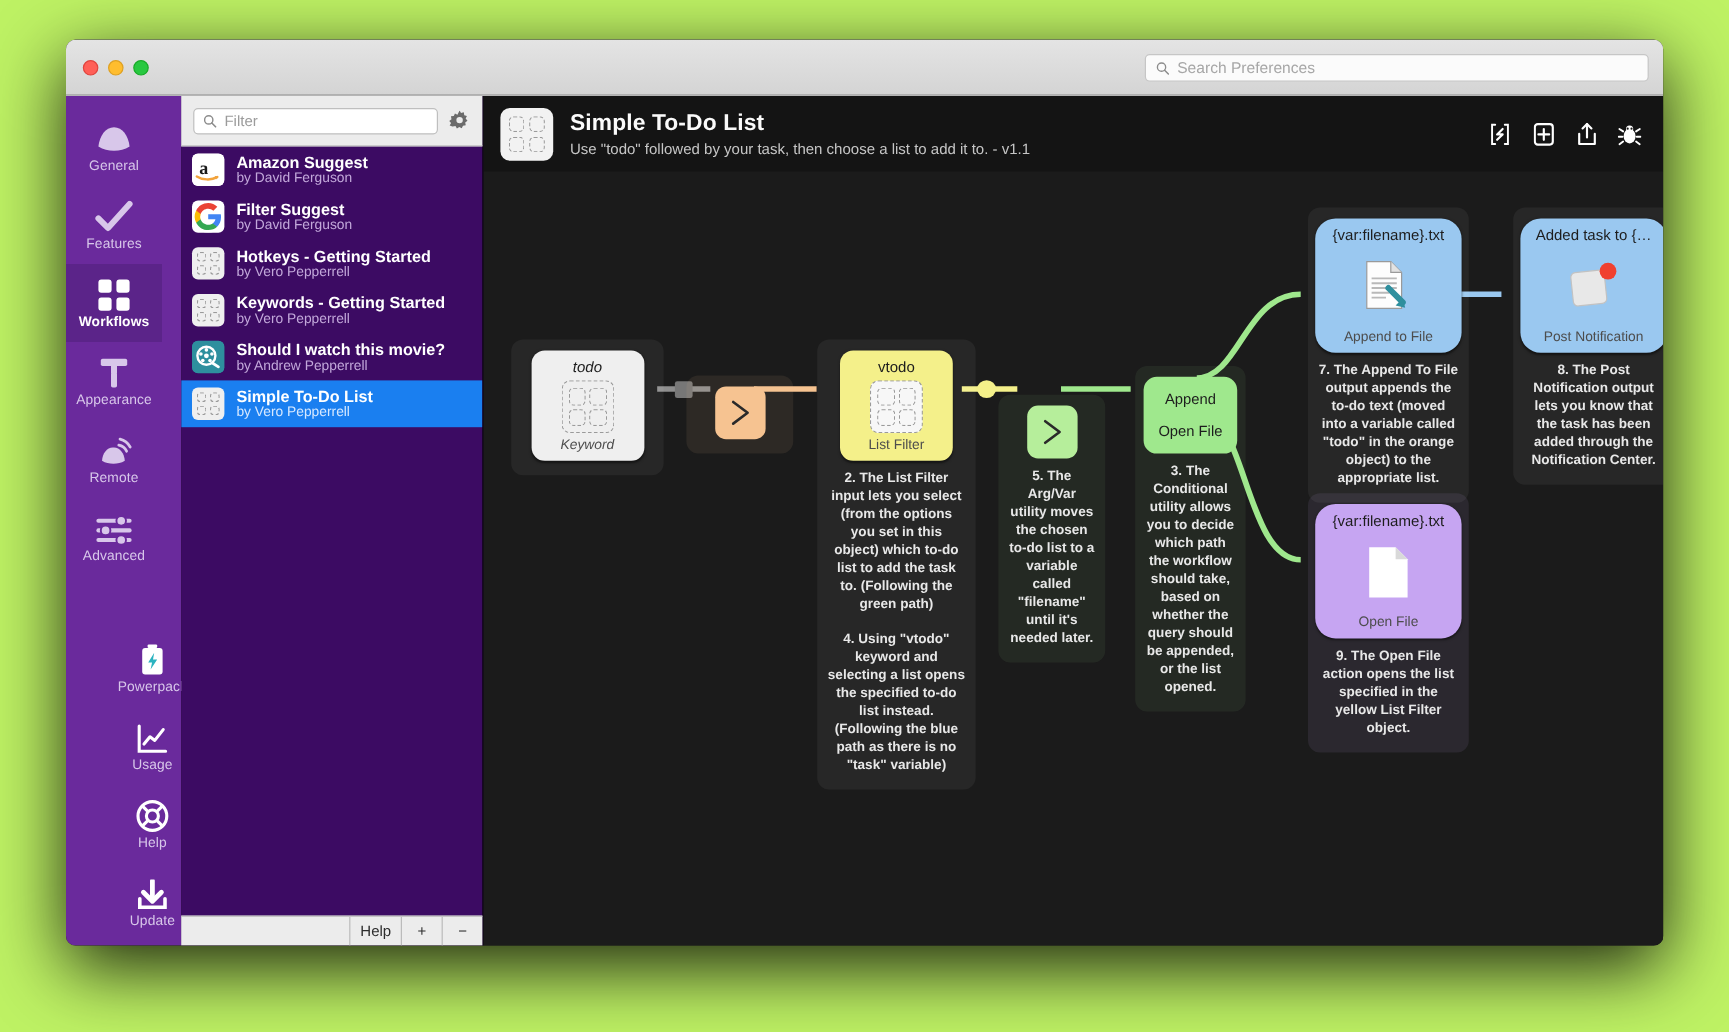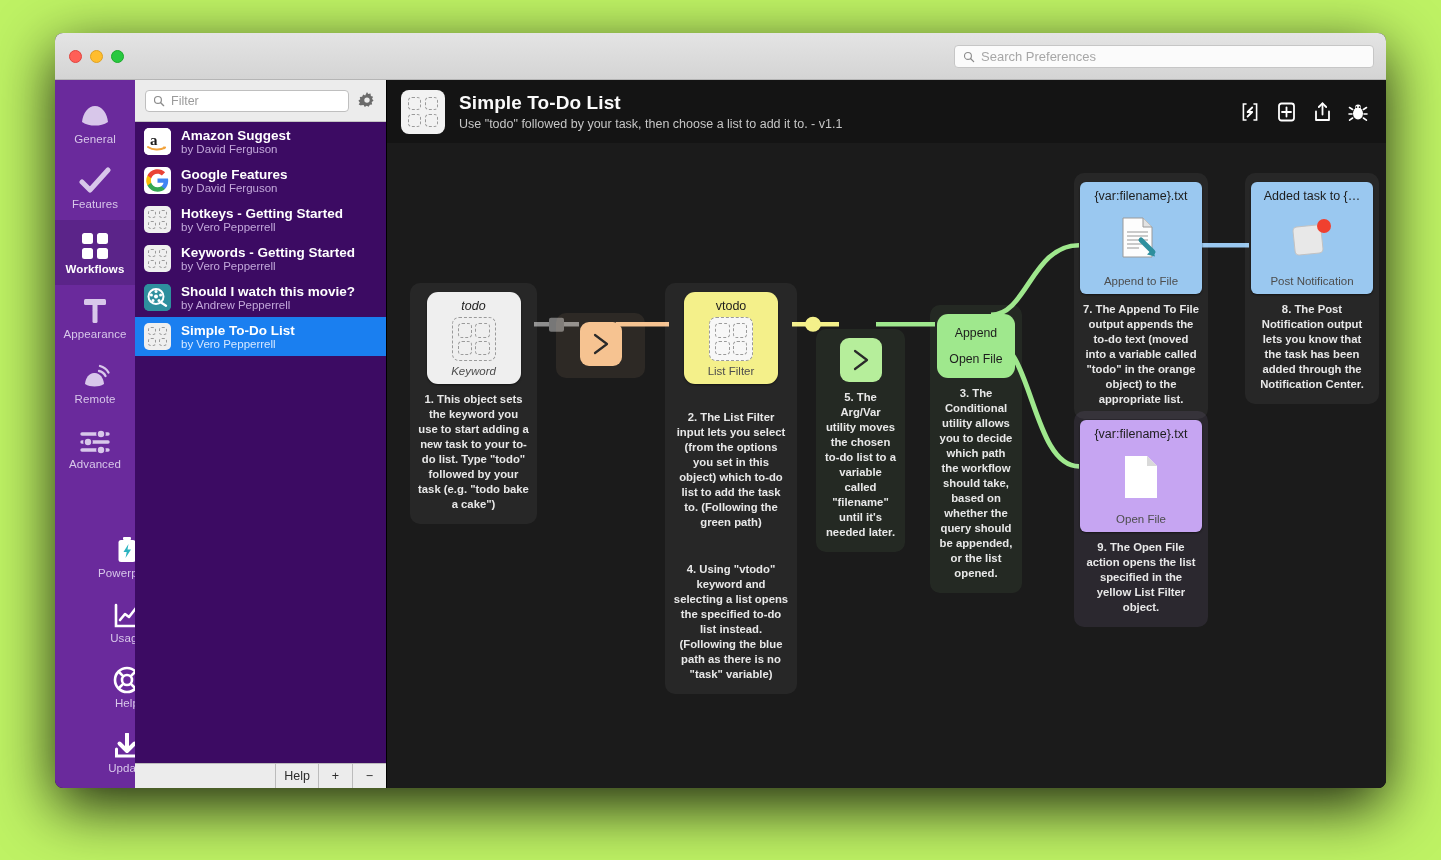--- a/index.html
+++ b/index.html
@@ -41,21 +41,21 @@
     display: flex; align-items: center; gap: 6px; padding: 0 8px;
   }
   .search-prefs .mag { width: 12px; height: 12px; flex: 0 0 auto; }
   .search-prefs .ph { color: #a7a7a7; font-size: 13px; }
 
   
   .body { position: absolute; left: 0; top: 47px; right: 0; bottom: 0; display: flex; }
 
   
   .rail {
-    width: 80px; background: #6a2a9c; position: relative;
+    width: 96px; background: #6a2a9c; position: relative;
     display: flex; flex-direction: column; align-items: center;
   }
   .rail .railtop { padding-top: 10px; width: 100%; }
   .rail .railbot { position: absolute; bottom: 4px; width: 100%; padding-left: 32px; }
   .rail-item {
     width: 80px; height: 65px;
     display: flex; flex-direction: column; align-items: center; justify-content: center;
     gap: 3px; color: #d8c7ea; cursor: default;
   }
   .rail-item.active { background: #5b2489; color: #ffffff; }
@@ -155,21 +155,21 @@
   .node-listfilter { width: 94px; height: 92px; background: #f4f08a; }
   .node-argvar { width: 42px; height: 44px; display: flex; align-items: center; justify-content: center; border-radius: 9px; }
   .node-argvar.orange { background: #f6c391; }
   .node-argvar.green { background: #b6ee9b; }
   .node-cond {
     width: 78px; height: 64px; background: #9fe88d; border-radius: 11px;
     display: flex; flex-direction: column; align-items: center; justify-content: space-around;
     padding: 6px 4px;
   }
   .node-cond .cl { font-size: 12.3px; color: #1d1d1d; }
-  .node-out { width: 122px; height: 112px; border-radius: 6px; }
+  .node-out { width: 122px; height: 112px; border-radius: 17px; }
   .node-out.blue { background: #9ac8f0; }
   .node-out.purple { background: #c6a5f2; }
 
   .dashgrid { width: 44px; height: 44px; border: 1.5px dashed #9a9a9a; border-radius: 7px;
     display: grid; grid-template-columns: 1fr 1fr; grid-template-rows: 1fr 1fr; gap: 3px; padding: 5px; }
   .dashgrid i { border: 1.5px dashed #9a9a9a; border-radius: 4px; display: block; }
 
   .hdrgrid { width: 30px; height: 30px; display: grid; grid-template-columns: 1fr 1fr; grid-template-rows: 1fr 1fr; gap: 4px; }
   .hdrgrid i { border: 1.6px dashed #9a9a9a; border-radius: 4px; display: block; }
 
@@ -357,21 +357,21 @@
             <div class="wf-ico" style="background:#ffffff">
               <svg width="27" height="27" viewBox="0 0 48 48">
                 <circle cx="24" cy="24" r="24" fill="#fff"></circle>
                 <path fill="#4285F4" d="M43 24.5c0-1.4-.1-2.7-.4-4H24v7.6h10.7c-.5 2.5-1.9 4.6-4 6v5h6.5C41 35.5 43 30.5 43 24.5z"></path>
                 <path fill="#34A853" d="M24 44c5.4 0 9.9-1.8 13.2-4.9l-6.5-5c-1.8 1.2-4.1 1.9-6.7 1.9-5.2 0-9.6-3.5-11.2-8.2H6.2v5.2C9.5 39.6 16.2 44 24 44z"></path>
                 <path fill="#FBBC05" d="M12.8 27.8a12 12 0 010-7.6v-5.2H6.2a20 20 0 000 18z"></path>
                 <path fill="#EA4335" d="M24 12.2c2.9 0 5.6 1 7.7 3l5.8-5.8C33.9 6.1 29.4 4 24 4 16.2 4 9.5 8.4 6.2 15l6.6 5.2c1.6-4.7 6-8 11.2-8z"></path>
               </svg>
             </div>
             <div class="wf-txt">
-              <span class="wf-name">Google Features</span>
+              <span class="wf-name">Filter Suggest</span>
               <span class="wf-auth">by David Ferguson</span>
             </div>
           </div>
 
           <div class="wf-row">
             <div class="wfico-grid">
                 <i></i>
                 <i></i>
                 <i></i>
                 <i></i>
@@ -514,32 +514,31 @@
               <div class="nmid">
                 <div class="dashgrid">
                     <i></i>
                     <i></i>
                     <i></i>
                     <i></i>
                   </div>
               </div>
               <div class="nb">Keyword</div>
             </div>
-            <div class="note">1. This object sets the keyword you use to start adding a new task to your to-do list. Type "todo" followed by your task (e.g. "todo bake a cake")</div>
           </div>
 
           <div class="group" style="left:169px; top:170px; width:89px; background:rgba(246,195,145,.085);">
             <div class="node-argvar orange">
               <svg width="26" height="26" viewBox="0 0 26 26">
                 <path d="M7 4l12 9-12 9" fill="none" stroke="#2a2a2a" stroke-width="2.2" stroke-linecap="round" stroke-linejoin="round"></path>
               </svg>
             </div>
           </div>
 
-          <div class="group" style="left:278px; top:140px; width:132px; background:rgba(255,255,255,.055);gap:18px;">
+          <div class="group" style="left:278px; top:140px; width:132px; background:rgba(255,255,255,.055);">
             <div class="node node-listfilter">
               <div class="nt">vtodo</div>
               <div class="nmid">
                 <div class="dashgrid" style="background:#f7f7f7;">
                     <i></i>
                     <i></i>
                     <i></i>
                     <i></i>
                   </div>
               </div>

